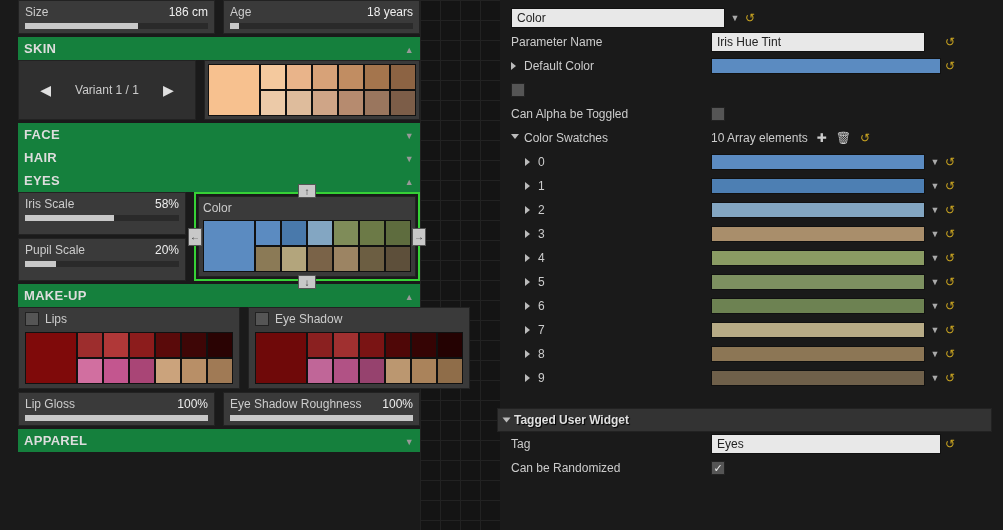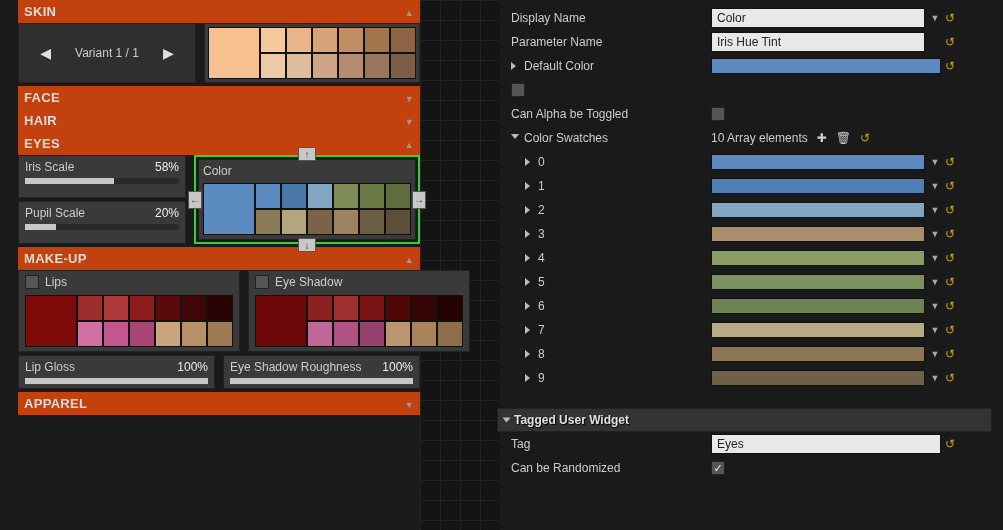--- a/index.html
+++ b/index.html
@@ -5,21 +5,21 @@
     * { box-sizing: border-box; margin: 0; padding: 0; }
     body { background:#1a1a1a; font-family: Arial, sans-serif; font-size:12px; color:#ccc; width:1003px; height:530px; overflow:hidden; position:relative; }
     .left-panel { position:absolute; left:18px; top:0; width:402px; }
     .row { display:flex; gap:8px; margin-bottom:3px; }
     .propbox { background:#3a3a3a; border:1px solid #222; padding:4px 6px; flex:1; display:flex; flex-direction:column; gap:2px; }
     .propline { display:flex; justify-content:space-between; align-items:center; }
     .proplabel { color:#ccc; font-size:12px; }
     .propval { color:#eee; font-size:12px; }
     .slider { height:6px; background:#2a2a2a; position:relative; margin-top:2px; }
     .slider-fill { position:absolute; left:0; top:0; bottom:0; background:#c8c8c8; }
-    .section-header { background:#c2410c; padding:4px 6px; display:flex; justify-content:space-between; align-items:center; color:#ddd; font-size:13px; font-weight:bold; text-transform:uppercase; letter-spacing:0.3px;}
+    .section-header { background:#15803d; padding:4px 6px; display:flex; justify-content:space-between; align-items:center; color:#ddd; font-size:13px; font-weight:bold; text-transform:uppercase; letter-spacing:0.3px;}
     .tri-down::after { content:"▼"; font-size:9px; color:#999; }
     .tri-up::after   { content:"▲"; font-size:9px; color:#999; }
     
     .variant-box { background:#2f2f2f; border:1px solid #222; padding:10px; display:flex; align-items:center; justify-content:center; gap:24px; }
     .nav-btn { color:#e0e0e0; font-size:14px; cursor:pointer; user-select:none; }
     
     .swgrid { display:flex; }
     .bigsw { width:52px; height:52px; border:1px solid #111; }
     .sm-col { display:flex; flex-direction:column; }
     .sm-row { display:flex; }
@@ -48,20 +48,40 @@
       background-image: linear-gradient(#222 1px, transparent 1px), linear-gradient(90deg, #222 1px, transparent 1px);
       background-size: 20px 20px; z-index:-1;}
   </style>
 </head>
 <body>
 
 <div class="grid-bg"></div>
 
 <div class="left-panel">
 
+  <div class="row">
+    <div class="propbox">
+      <div class="propline">
+          <span class="proplabel">Size</span>
+          <span class="propval">186 cm</span>
+        </div>
+      <div class="slider">
+          <div class="slider-fill" style="width:62%"></div>
+        </div>
+    </div>
+    <div class="propbox">
+      <div class="propline">
+          <span class="proplabel">Age</span>
+          <span class="propval">18 years</span>
+        </div>
+      <div class="slider">
+          <div class="slider-fill" style="width:5%"></div>
+        </div>
+    </div>
+  </div>
 
   <div class="section-header">
       <span>SKIN</span>
       <span class="tri-up"></span>
     </div>
   <div class="row">
     <div class="variant-box" style="flex:1">
       <span class="nav-btn">◀</span>
       <span>Variant 1 / 1</span>
       <span class="nav-btn">▶</span>
@@ -242,21 +262,20 @@
 
   <div class="section-header">
       <span>APPAREL</span>
       <span class="tri-down"></span>
     </div>
 </div>
 
 <div class="right-panel">
 
   <div class="det-row">
-    <div class="det-label">Display Name</div>
     <div class="det-ctrl">
       <input class="text-input" value="Color" style="">
       <span class="mini-btn">▼</span>
       <span class="revert">↺</span>
     </div>
   </div>
   <div class="det-row">
     <div class="det-label">Parameter Name</div>
     <div class="det-ctrl">
       <input class="text-input" value="Iris Hue Tint" style="">

